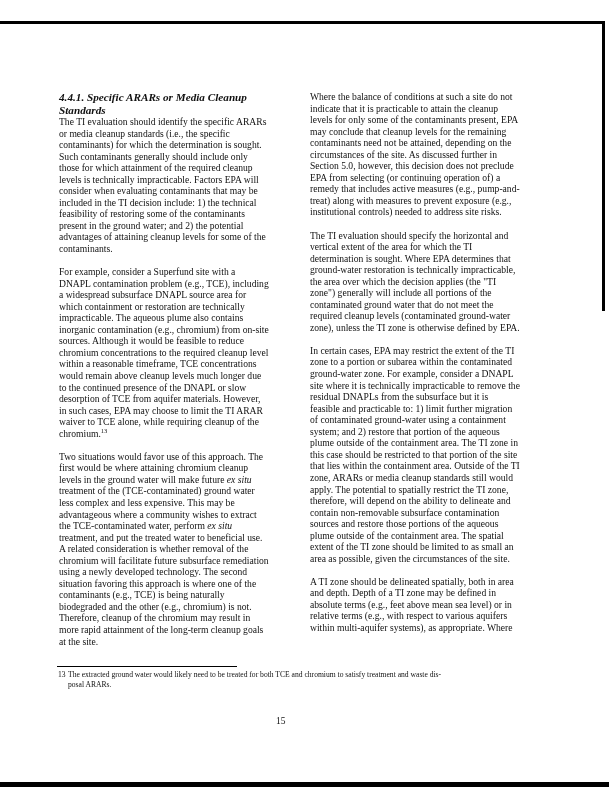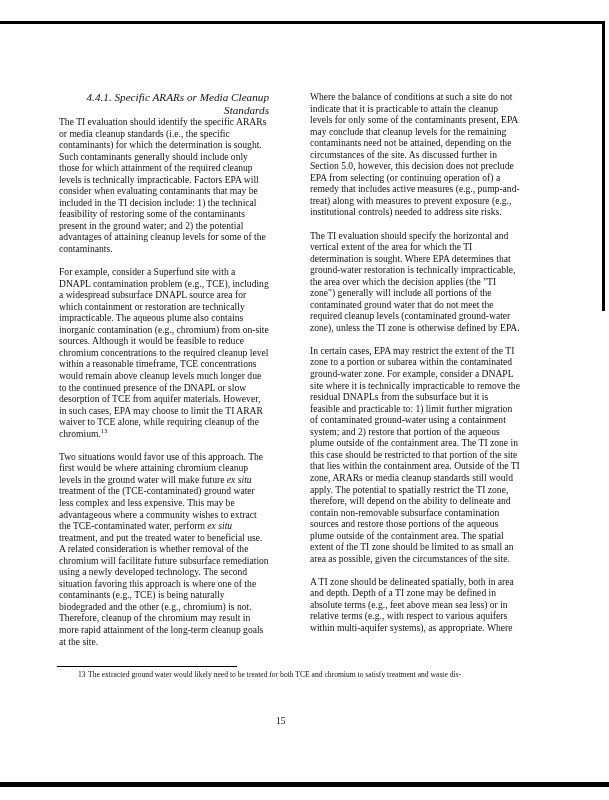--- a/index.html
+++ b/index.html
@@ -5,25 +5,25 @@
   html, body { margin: 0; padding: 0; background: #ffffff; }
   body { width: 609px; height: 800px; position: relative; overflow: hidden;
          font-family: "Liberation Serif", serif; color: #111; }
   .top-rule { position: absolute; left: 0; top: 21px; width: 604px; height: 3px; background: #000; }
   .right-rule { position: absolute; left: 602px; top: 21px; width: 3px; height: 290px; background: #000; }
   .bottom-bar { position: absolute; left: 0; top: 782px; width: 609px; height: 5px; background: #000; }
   .col { position: absolute; top: 91px; width: 210px; font-size: 9.6px; line-height: 11.55px; text-align: left; }
   .col-left { left: 59px; }
   .col-right { left: 310px; top: 91px; }
   p { margin: 0 0 11.5px 0; }
-  h3 { margin: 0; font-weight: normal; font-style: italic; font-size: 11.2px; line-height: 12.5px; text-align: right; }
+  h3 { margin: 0; font-weight: bold; font-style: italic; font-size: 11.2px; line-height: 12.5px; }
   .h3-left { margin-top: 0; }
   .sup { font-size: 6.5px; vertical-align: super; line-height: 0; }
   .footnote-rule { position: absolute; left: 57px; top: 666px; width: 180px; height: 1px; background: #000; }
-  .footnote { position: absolute; left: 58px; top: 670px; width: 430px; font-size: 7.6px; line-height: 9.5px; margin-left: 20px; }
+  .footnote { position: absolute; left: 58px; top: 670px; width: 430px; font-size: 7.6px; line-height: 9.5px; }
   .footnote .fn-num { display: inline-block; width: 10px; }
   .footnote .fn-cont { padding-left: 10px; display: block; }
   .page-num { position: absolute; left: 276px; top: 716px; font-size: 9.5px; }
 </style>
 </head>
 <body>
 
 <div class="top-rule"></div>
 <div class="right-rule"></div>
 
@@ -31,23 +31,24 @@
   <h3 class="h3-left">4.4.1. Specific ARARs or Media Cleanup Standards</h3>
   <p>The TI evaluation should identify the specific ARARs or media cleanup standards (i.e., the specific contaminants) for which the determination is sought. Such contaminants generally should include only those for which attainment of the required cleanup levels is technically impracticable. Factors EPA will consider when evaluating contaminants that may be included in the TI decision include: 1) the technical feasibility of restoring some of the contaminants present in the ground water; and 2) the potential advantages of attaining cleanup levels for some of the contaminants.</p>
   <p><span>For example, consider a Superfund site with a DNAPL contamination problem (e.g., TCE), including a widespread subsurface DNAPL source area for which containment or restoration are technically impracticable. The aqueous plume also contains inorganic contamination (e.g., chromium) from on-site sources. Although it would be feasible to reduce chromium concentrations to the required cleanup level within a reasonable timeframe, TCE concentrations would remain above cleanup levels much longer due to the continued presence of the DNAPL or slow desorption of TCE from aquifer materials. However, in such cases, EPA may choose to limit the TI ARAR waiver to TCE alone, while requiring cleanup of the chromium.</span><span class="sup">13</span></p>
   <p><span>Two situations would favor use of this approach. The first would be where attaining chromium cleanup levels in the ground water will make future </span><i>ex situ</i><span> treatment of the (TCE-contaminated) ground water less complex and less expensive. This may be advantageous where a community wishes to extract the TCE-contaminated water, perform </span><i>ex situ</i><span> treatment, and put the treated water to beneficial use. A related consideration is whether removal of the chromium will facilitate future subsurface remediation using a newly developed technology. The second situation favoring this approach is where one of the contaminants (e.g., TCE) is being naturally biodegraded and the other (e.g., chromium) is not. Therefore, cleanup of the chromium may result in more rapid attainment of the long-term cleanup goals at the site.</span></p>
 </div>
 
 <div class="col col-right">
   <p>Where the balance of conditions at such a site do not indicate that it is practicable to attain the cleanup levels for only some of the contaminants present, EPA may conclude that cleanup levels for the remaining contaminants need not be attained, depending on the circumstances of the site. As discussed further in Section 5.0, however, this decision does not preclude EPA from selecting (or continuing operation of) a remedy that includes active measures (e.g., pump-and-treat) along with measures to prevent exposure (e.g., institutional controls) needed to address site risks.</p>
   <p>The TI evaluation should specify the horizontal and vertical extent of the area for which the TI determination is sought. Where EPA determines that ground-water restoration is technically impracticable, the area over which the decision applies (the "TI zone") generally will include all portions of the contaminated ground water that do not meet the required cleanup levels (contaminated ground-water zone), unless the TI zone is otherwise defined by EPA.</p>
   <p>In certain cases, EPA may restrict the extent of the TI zone to a portion or subarea within the contaminated ground-water zone. For example, consider a DNAPL site where it is technically impracticable to remove the residual DNAPLs from the subsurface but it is feasible and practicable to: 1) limit further migration of contaminated ground-water using a containment system; and 2) restore that portion of the aqueous plume outside of the containment area. The TI zone in this case should be restricted to that portion of the site that lies within the containment area. Outside of the TI zone, ARARs or media cleanup standards still would apply. The potential to spatially restrict the TI zone, therefore, will depend on the ability to delineate and contain non-removable subsurface contamination sources and restore those portions of the aqueous plume outside of the containment area. The spatial extent of the TI zone should be limited to as small an area as possible, given the circumstances of the site.</p>
-  <p>A TI zone should be delineated spatially, both in area and depth. Depth of a TI zone may be defined in absolute terms (e.g., feet above mean sea less) or in relative terms (e.g., with respect to various aquifers within multi-aquifer systems), as appropriate. Where</p>
+  <p>A TI zone should be delineated spatially, both in area and depth. Depth of a TI zone may be defined in absolute terms (e.g., feet above mean sea level) or in relative terms (e.g., with respect to various aquifers within multi-aquifer systems), as appropriate. Where</p>
 </div>
 
 <div class="footnote-rule"></div>
 <div class="footnote">
   <span class="fn-num">13</span><span>The extracted ground water would likely need to be treated for both TCE and chromium to satisfy treatment and waste dis-</span>
+  <span class="fn-cont">posal ARARs.</span>
 </div>
 
 <div class="page-num">15</div>
 
 <div class="bottom-bar"></div>
 
 </body></html>

